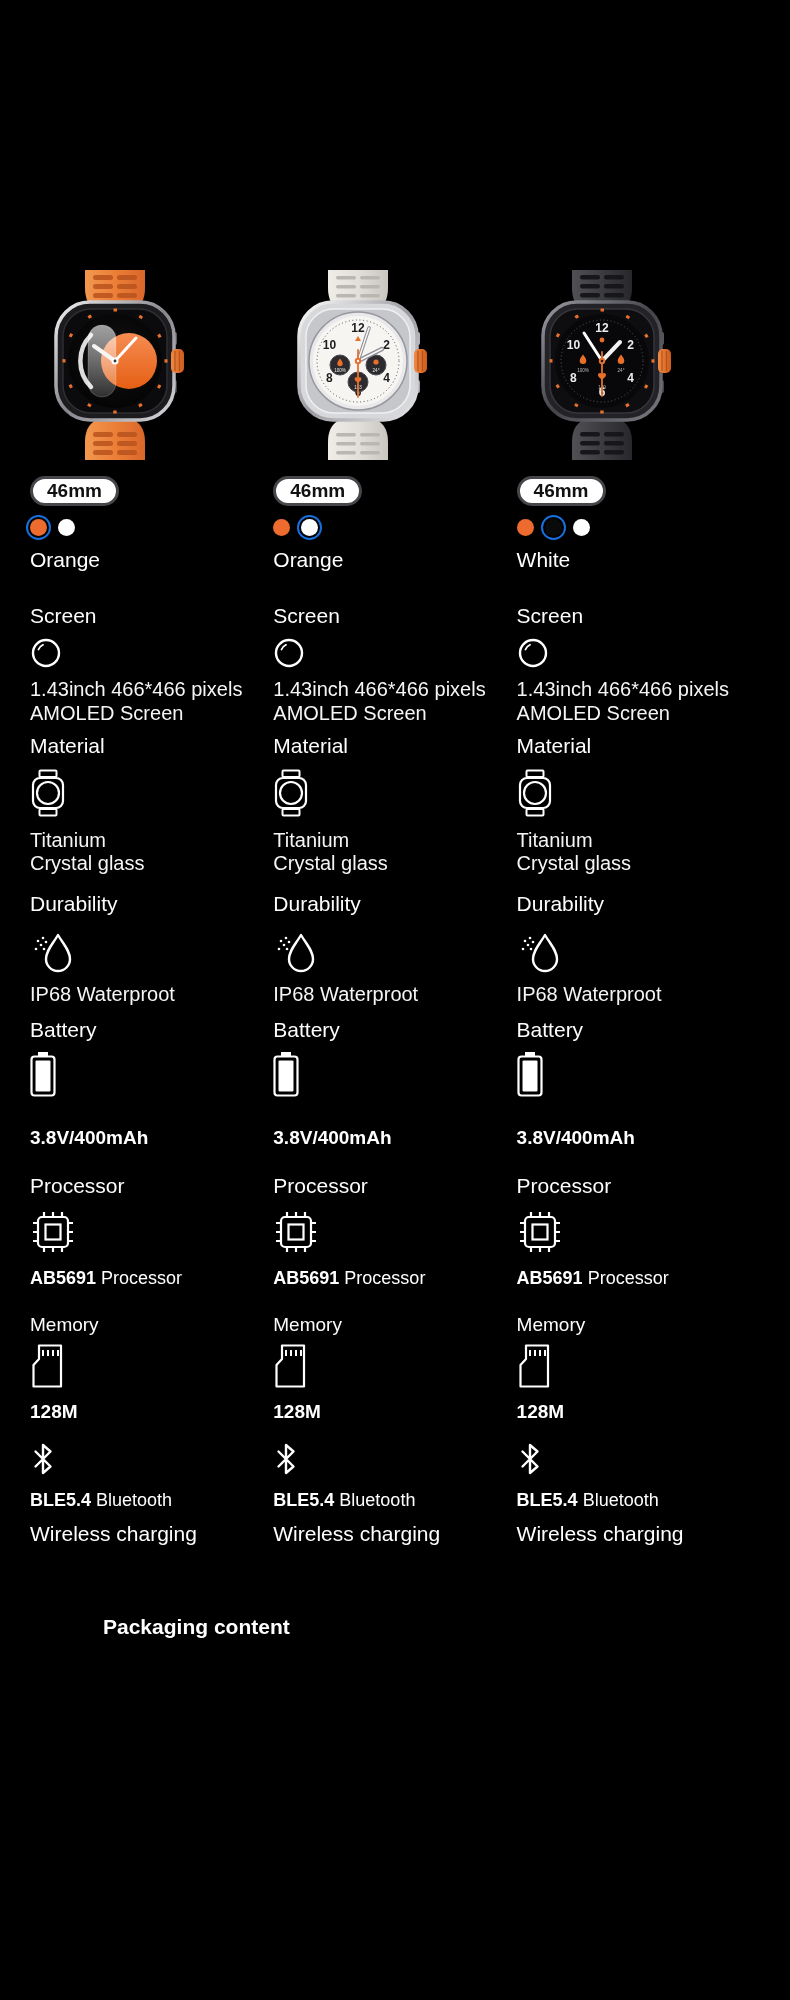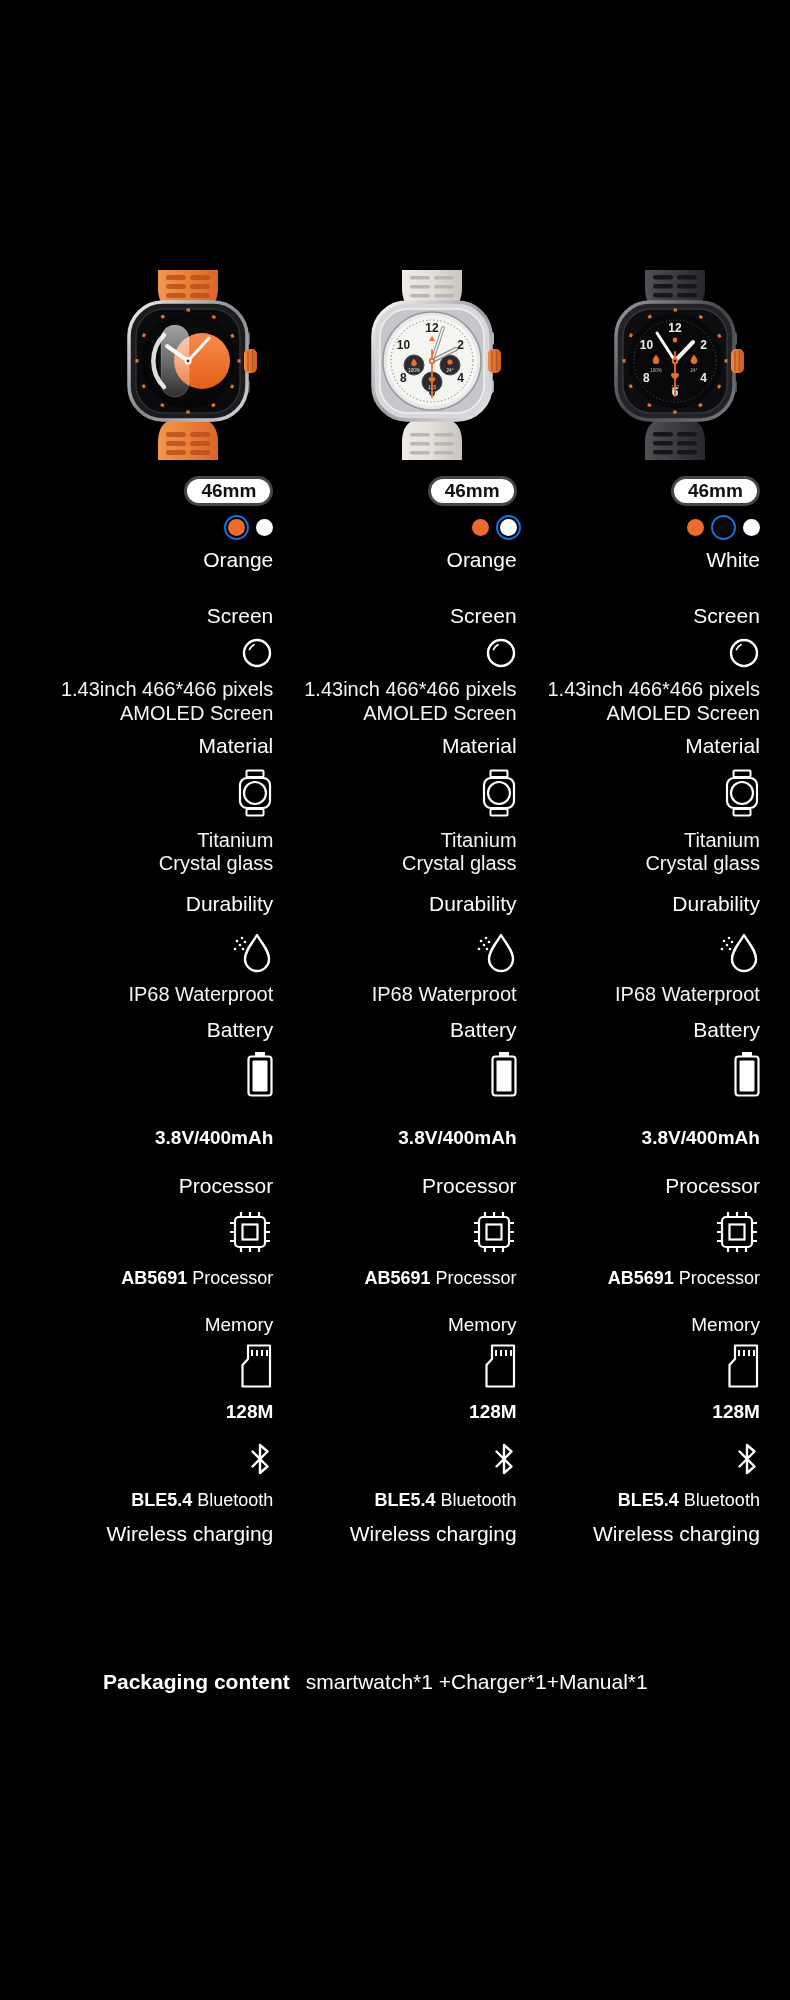--- a/index.html
+++ b/index.html
@@ -4,21 +4,21 @@
 <title>Smartwatch Spec Sheet</title>
 <style>
   html,body{margin:0;padding:0;}
   body{
     width:790px;height:2000px;position:relative;overflow:hidden;
     background:#000;color:#fff;
     font-family:"Liberation Sans",sans-serif;
     -webkit-font-smoothing:antialiased;
   }
   .columns{position:absolute;top:270px;left:30px;width:730px;display:flex;}
-  .col{width:243.3px;display:flex;flex-direction:column;align-items:flex-end;text-align:center;}
+  .col{width:243.3px;display:flex;flex-direction:column;align-items:flex-start;text-align:center;}
   .watch-art{width:170px;height:190px;}
   .size-badge{
     margin-top:16px;height:24px;line-height:24px;padding:0 14px;
     background:#fff;border:3px solid #45454a;border-radius:16px;
     color:#111;font-size:19px;font-weight:bold;
   }
   .swatches{margin-top:9px;height:24px;display:flex;align-items:center;gap:11px;}
   .swatch{width:17px;height:17px;border-radius:50%;display:inline-block;cursor:pointer;}
   .swatch.selected{outline:2px solid #1670e0;outline-offset:2px;}
   .color-label{margin-top:7px;font-size:21px;line-height:28px;}
@@ -28,21 +28,21 @@
   .spec-line.lh23{line-height:23px;}
   .spec-line.lh26{line-height:26px;}
   .spec-strong{font-size:19px;line-height:24px;font-weight:bold;}
   .spec-mixed{font-size:18px;line-height:24px;}
   .spec-mixed b{font-weight:bold;}
   .big-line{font-size:21px;line-height:28px;}
   .spec-icon{display:flex;align-items:center;justify-content:center;}
   .i32{height:32px;} .i48{height:48px;} .i46{height:46px;} .i44{height:44px;} .i38{height:38px;} .mt6{margin-top:6px} .mt7{margin-top:7px} .mt8{margin-top:8px} .mt10{margin-top:10px} .mt11{margin-top:11px} .mt12{margin-top:12px}
   .mt14{margin-top:29px} .mt22{margin-top:8px} .mt23{margin-top:23px} .mt24{margin-top:16px}
   .mt28{margin-top:10px}
-  .packaging{position:absolute;top:1670px;left:103px;display:flex;align-items:flex-end;gap:16px;white-space:nowrap;}
+  .packaging{position:absolute;top:1615px;left:103px;display:flex;align-items:flex-end;gap:28px;white-space:nowrap;}
   .pack-label{font-size:21px;font-weight:bold;}
   .pack-value{font-size:21px;}
   svg{display:block;}
 </style>
 </head>
 <body>
 
 <div class="columns">
 
   <section class="col">
@@ -519,14 +519,13 @@
         </svg>
     </div>
     <div class="spec-mixed mt10"><b>BLE5.4</b><span> Bluetooth</span></div>
 
     <div class="big-line mt22">Wireless charging</div>
   </section>
 </div>
 
 <div class="packaging">
   <span class="pack-label">Packaging content</span>
-  <span class="pack-value">smartwatch*1 +Charger*1+Manual*1</span>
 </div>
 
 </body></html>

